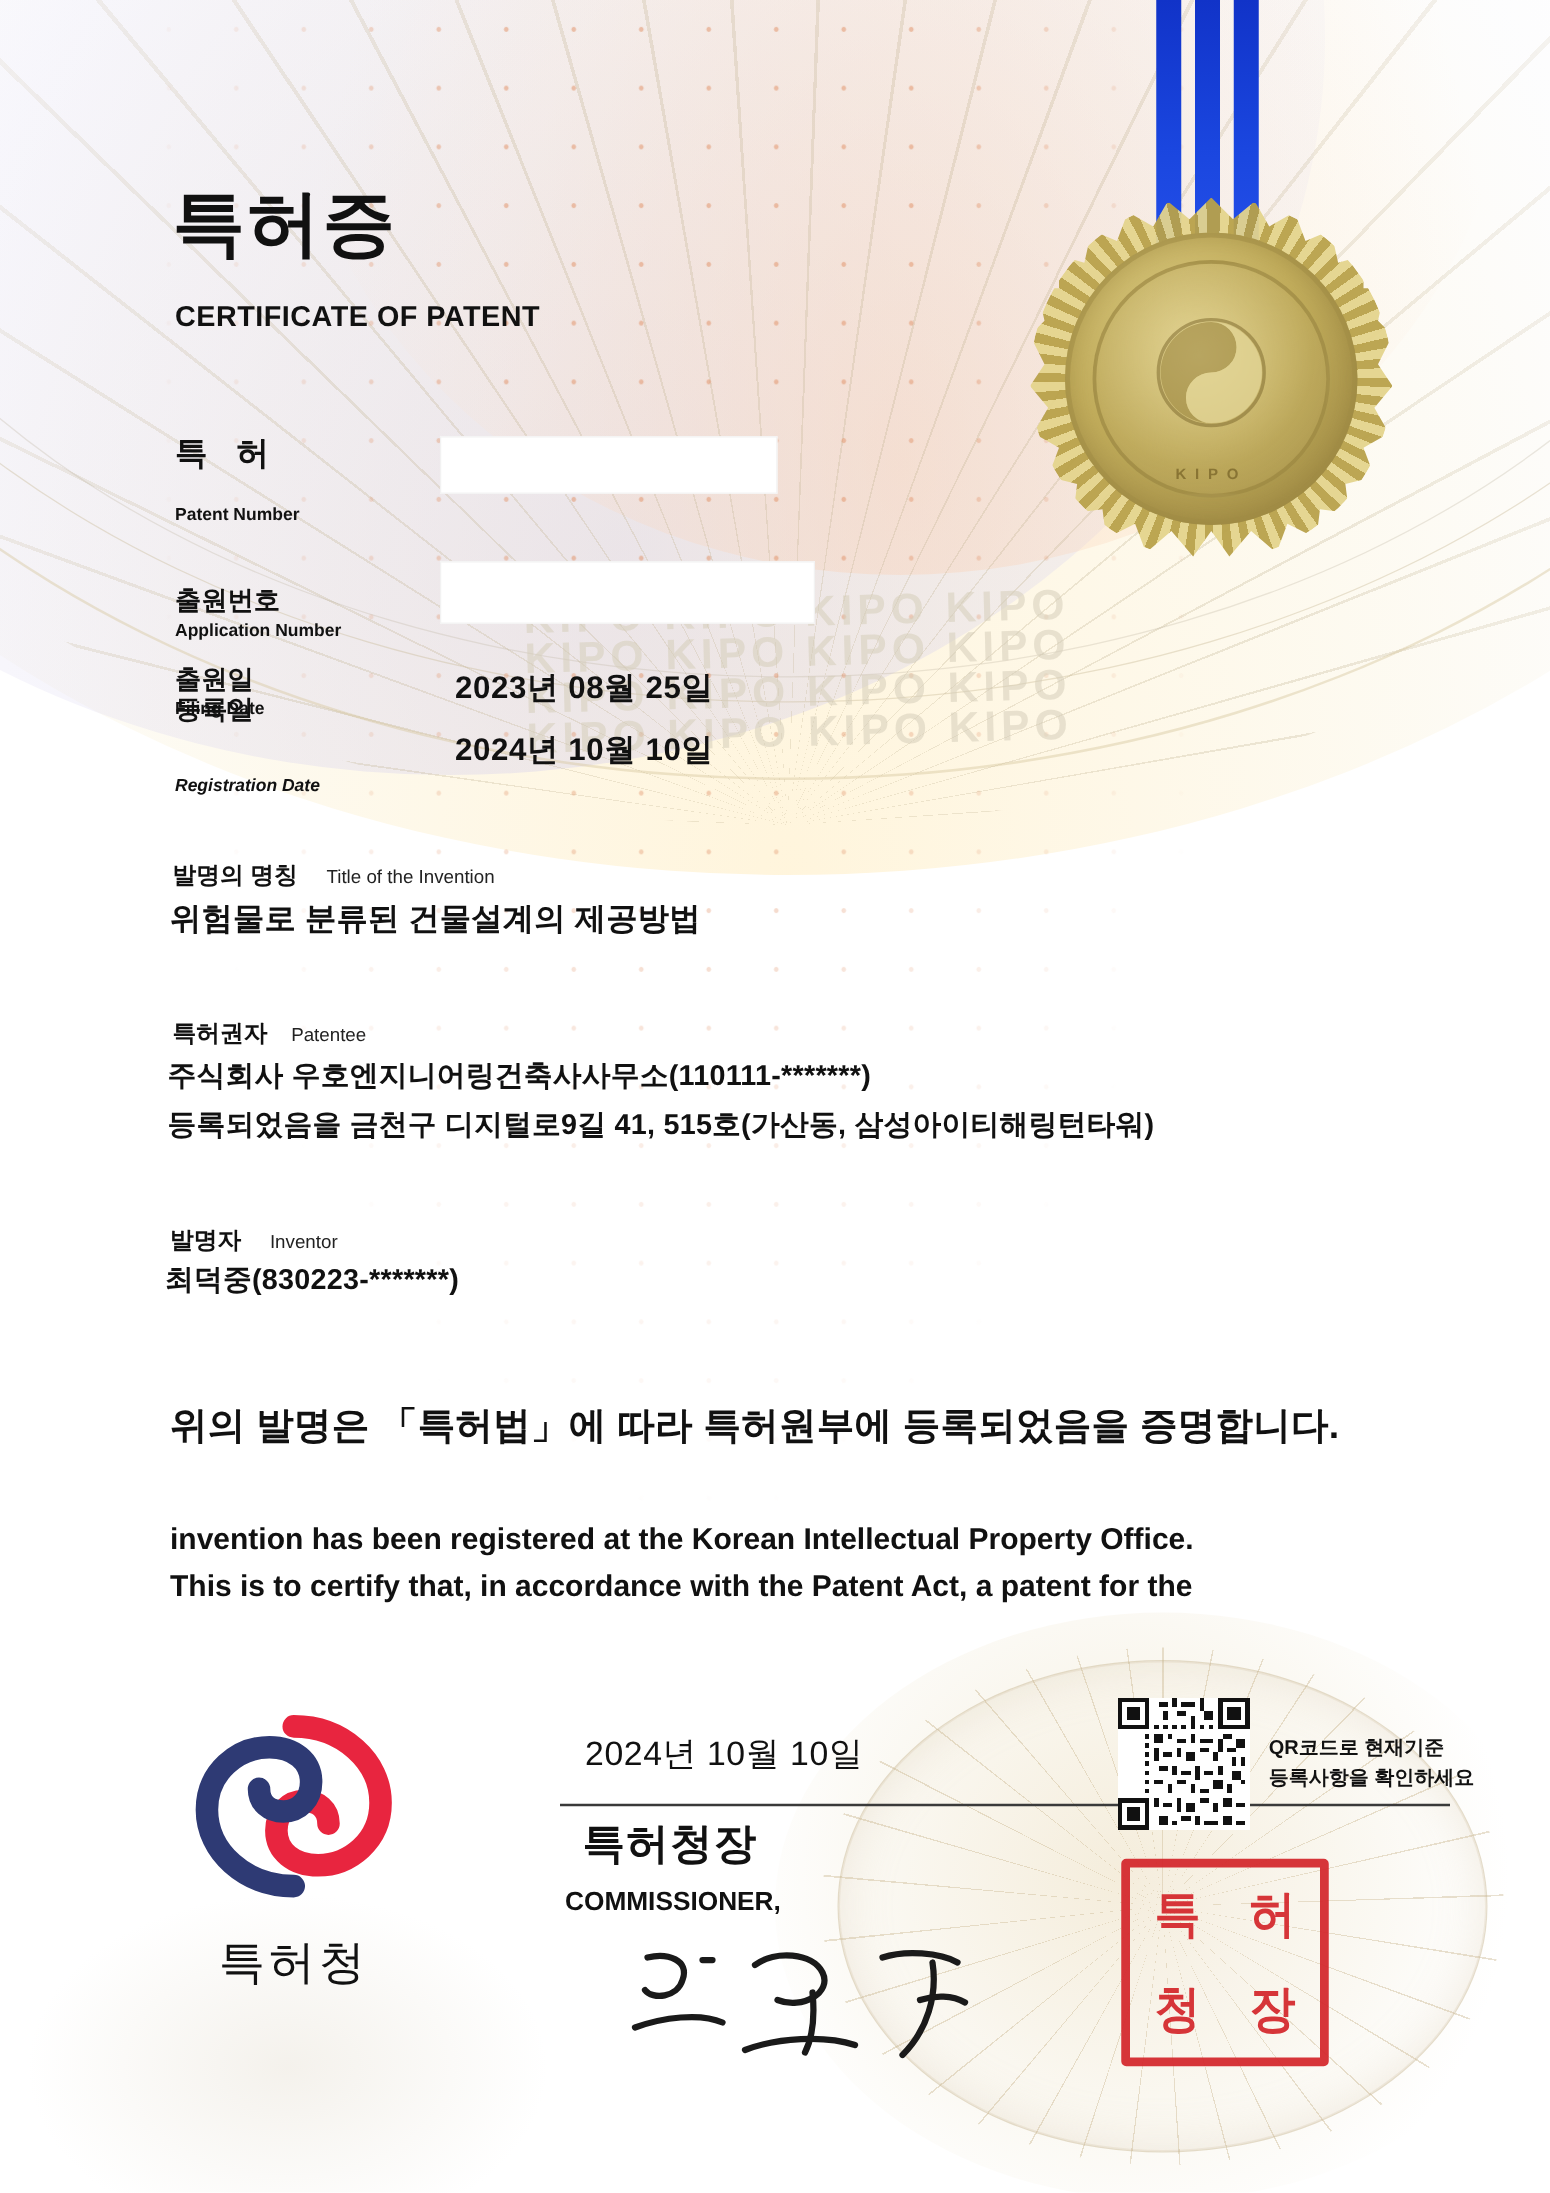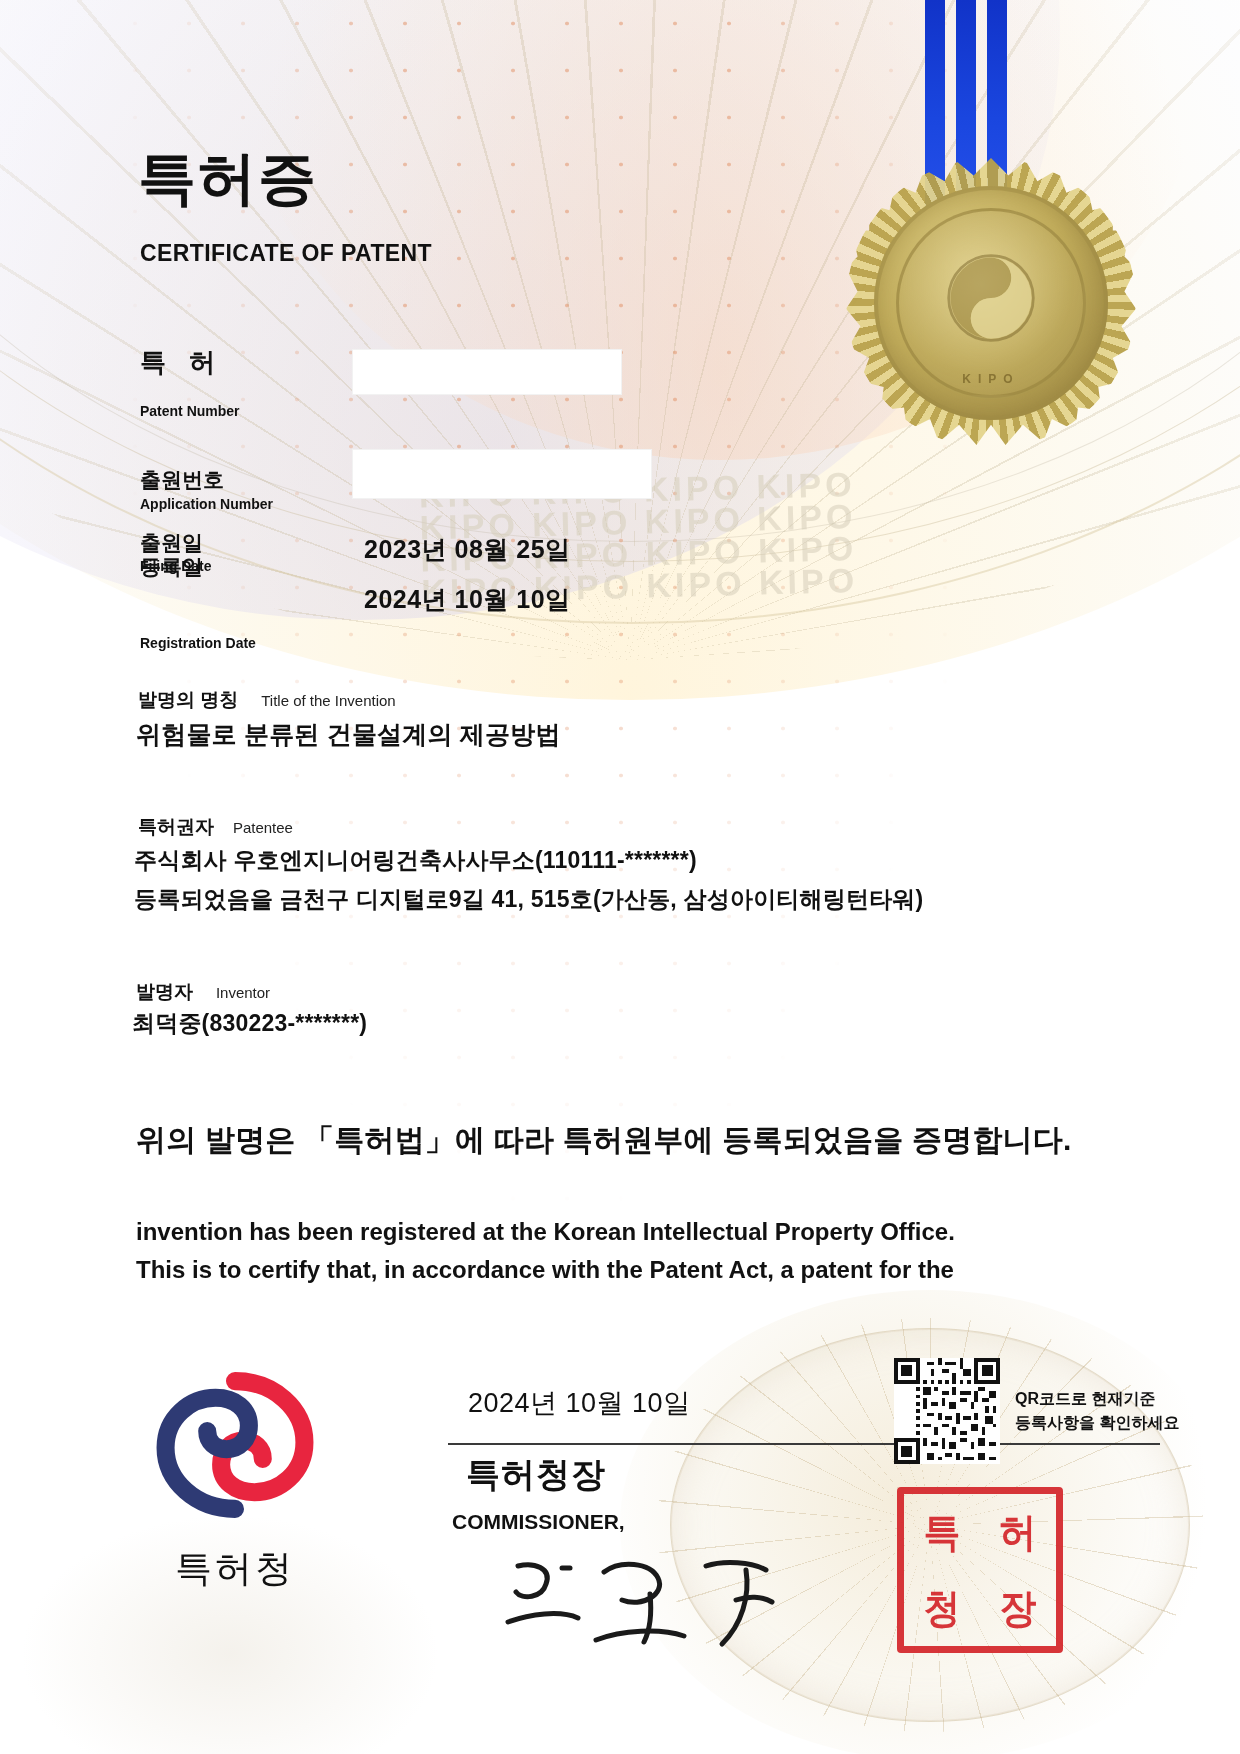--- a/index.html
+++ b/index.html
@@ -172,21 +172,21 @@
     height: 100%;
     background: linear-gradient(180deg, #1133c8 0%, #1a46df 55%, #2550ea 100%);
     border-radius: 0 0 2px 2px;
   }
   .ribbon span:nth-child(1) { left: 0px; }
   .ribbon span:nth-child(2) { left: 31px; }
   .ribbon span:nth-child(3) { left: 62px; }
 
   .seal {
     position: absolute;
-    left: 846px;
+    left: 824px;
     top: 158px;
     width: 290px;
     height: 290px;
   }
   .seal .rays {
     position: absolute;
     inset: 0;
     border-radius: 50%;
     background:
       repeating-conic-gradient(from 0deg at 50% 50%,
@@ -472,21 +472,21 @@
 
 <div class="field-label lbl-ko" style="left:140px; top:466px;">출원번호</div>
 <div class="field-label lbl-en" style="left:140px; top:496px;">Application Number</div>
 <div class="redaction" style="left:352px; top:449px; width:298px; height:48px;"></div>
 
 <div class="field-label lbl-ko" style="left:140px; top:529px;">출원일</div>
 <div class="field-label lbl-en" style="left:140px; top:558px;">Filing Date</div>
 <div class="value-date" style="left:364px; top:533px;">2023년 08월 25일</div>
 
 <div class="field-label lbl-ko" style="left:140px; top:553px;">등록일</div>
-<div class="field-label lbl-en" style="left:140px; top:635px;">Registration Date</div>
+<div class="field-label lbl-en" style="left:140px; top:620px;font-style:italic;">Registration Date</div>
 <div class="value-date" style="left:364px; top:583px;">2024년 10월 10일</div>
 
 <div style="position:absolute; left:138px; top:687px;">
   <span class="sec-label-ko">발명의 명칭</span>
   <span style="display:inline-block; width:14px;"></span>
   <span class="sec-label-en">Title of the Invention</span>
 </div>
 <div class="sec-value" style="position:absolute; left:136px; top:718px;">위험물로 분류된 건물설계의 제공방법</div>
 
 <div style="position:absolute; left:138px; top:814px;">

